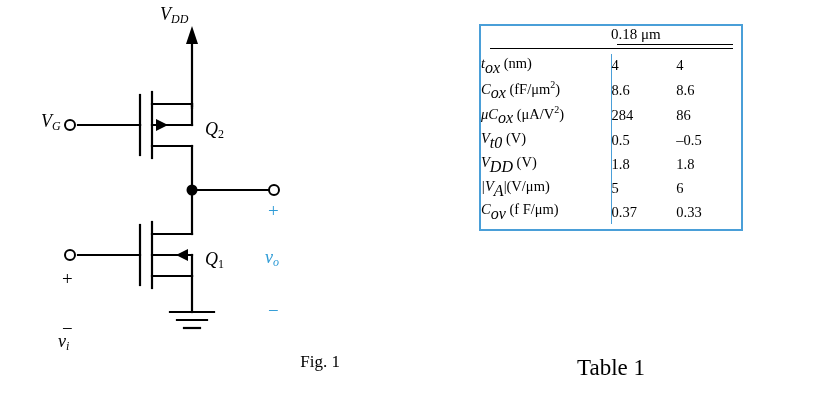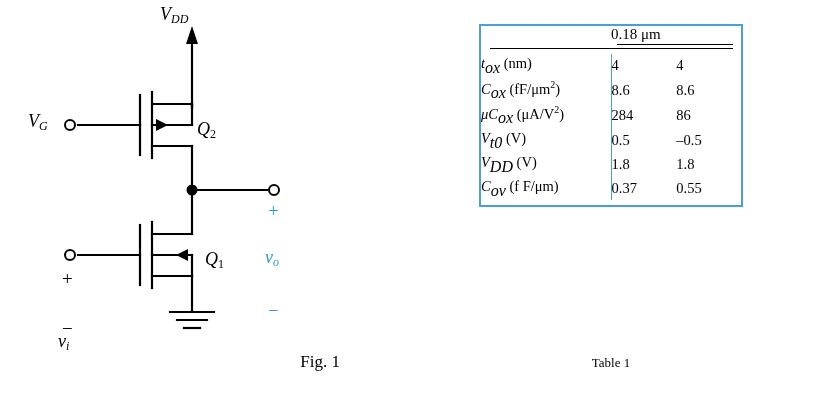--- a/index.html
+++ b/index.html
@@ -124,21 +124,21 @@
     font-style: italic;
     vertical-align: -0.3em;
   }
   .it { font-style: italic; }
   .tbl-caption {
     position: absolute;
     left: 479px;
     top: 355px;
     width: 264px;
     text-align: center;
-    font-size: 13px;
+    font-size: 23px;
   }
   .spacer-row td { height: 5px; }
 </style>
 </head>
 <body>
 
 <div class="page">
 
   <div class="figure">
     <svg width="410" height="350" viewBox="0 0 410 350">
@@ -193,25 +193,25 @@
         <line x1="170" y1="312" x2="214" y2="312"></line>
         <line x1="177" y1="320" x2="207" y2="320"></line>
         <line x1="184" y1="328" x2="200" y2="328"></line>
       </g>
     </svg>
 
     <div class="lbl" style="left:160px; top:4px;">
       <i>V</i><span class="sub">DD</span>
     </div>
 
-    <div class="lbl" style="left:28px; top:111px;">
+    <div class="lbl" style="left:41px; top:111px;">
       <i>V</i><span class="sub">G</span>
     </div>
 
-    <div class="lbl" style="left:197px; top:119px;">
+    <div class="lbl" style="left:205px; top:119px;">
       <i>Q</i><span class="sub" style="font-style:normal;">2</span>
     </div>
 
     <div class="lbl" style="left:205px; top:249px;">
       <i>Q</i><span class="sub" style="font-style:normal;">1</span>
     </div>
 
     <div class="lbl" style="left:62px; top:268px; font-size:19px;"><span>+</span></div>
     <div class="lbl" style="left:58px; top:290px;margin-top:41px;">
       <i>v</i><span class="sub">i</span>
@@ -287,27 +287,34 @@
                 </tr>
 
                 <tr class="body-row">
                   <td class="col-param">
                     <span class="it">V</span><span class="subsc">DD</span><span> (V)</span>
                   </td>
                   <td class="col-n vline">1.8</td>
                   <td class="col-p">1.8</td>
                 </tr>
 
+                <tr class="body-row">
+                  <td class="col-param">
+                    <span class="it">|V</span><span class="subsc">A</span><span>|(V/μm)</span>
+                  </td>
+                  <td class="col-n vline">5</td>
+                  <td class="col-p">6</td>
+                </tr>
 
                 <tr class="body-row">
                   <td class="col-param">
                     <span class="it">C</span><span class="subsc">ov</span><span> (f F/μm)</span>
                   </td>
                   <td class="col-n vline">0.37</td>
-                  <td class="col-p">0.55</td>
+                  <td class="col-p">0.33</td>
                 </tr>
 
                 <tr class="spacer-row">
                     <td colspan="3"></td>
                   </tr>
               </tbody>
             </table>
           </td>
         </tr>
       </tbody>

